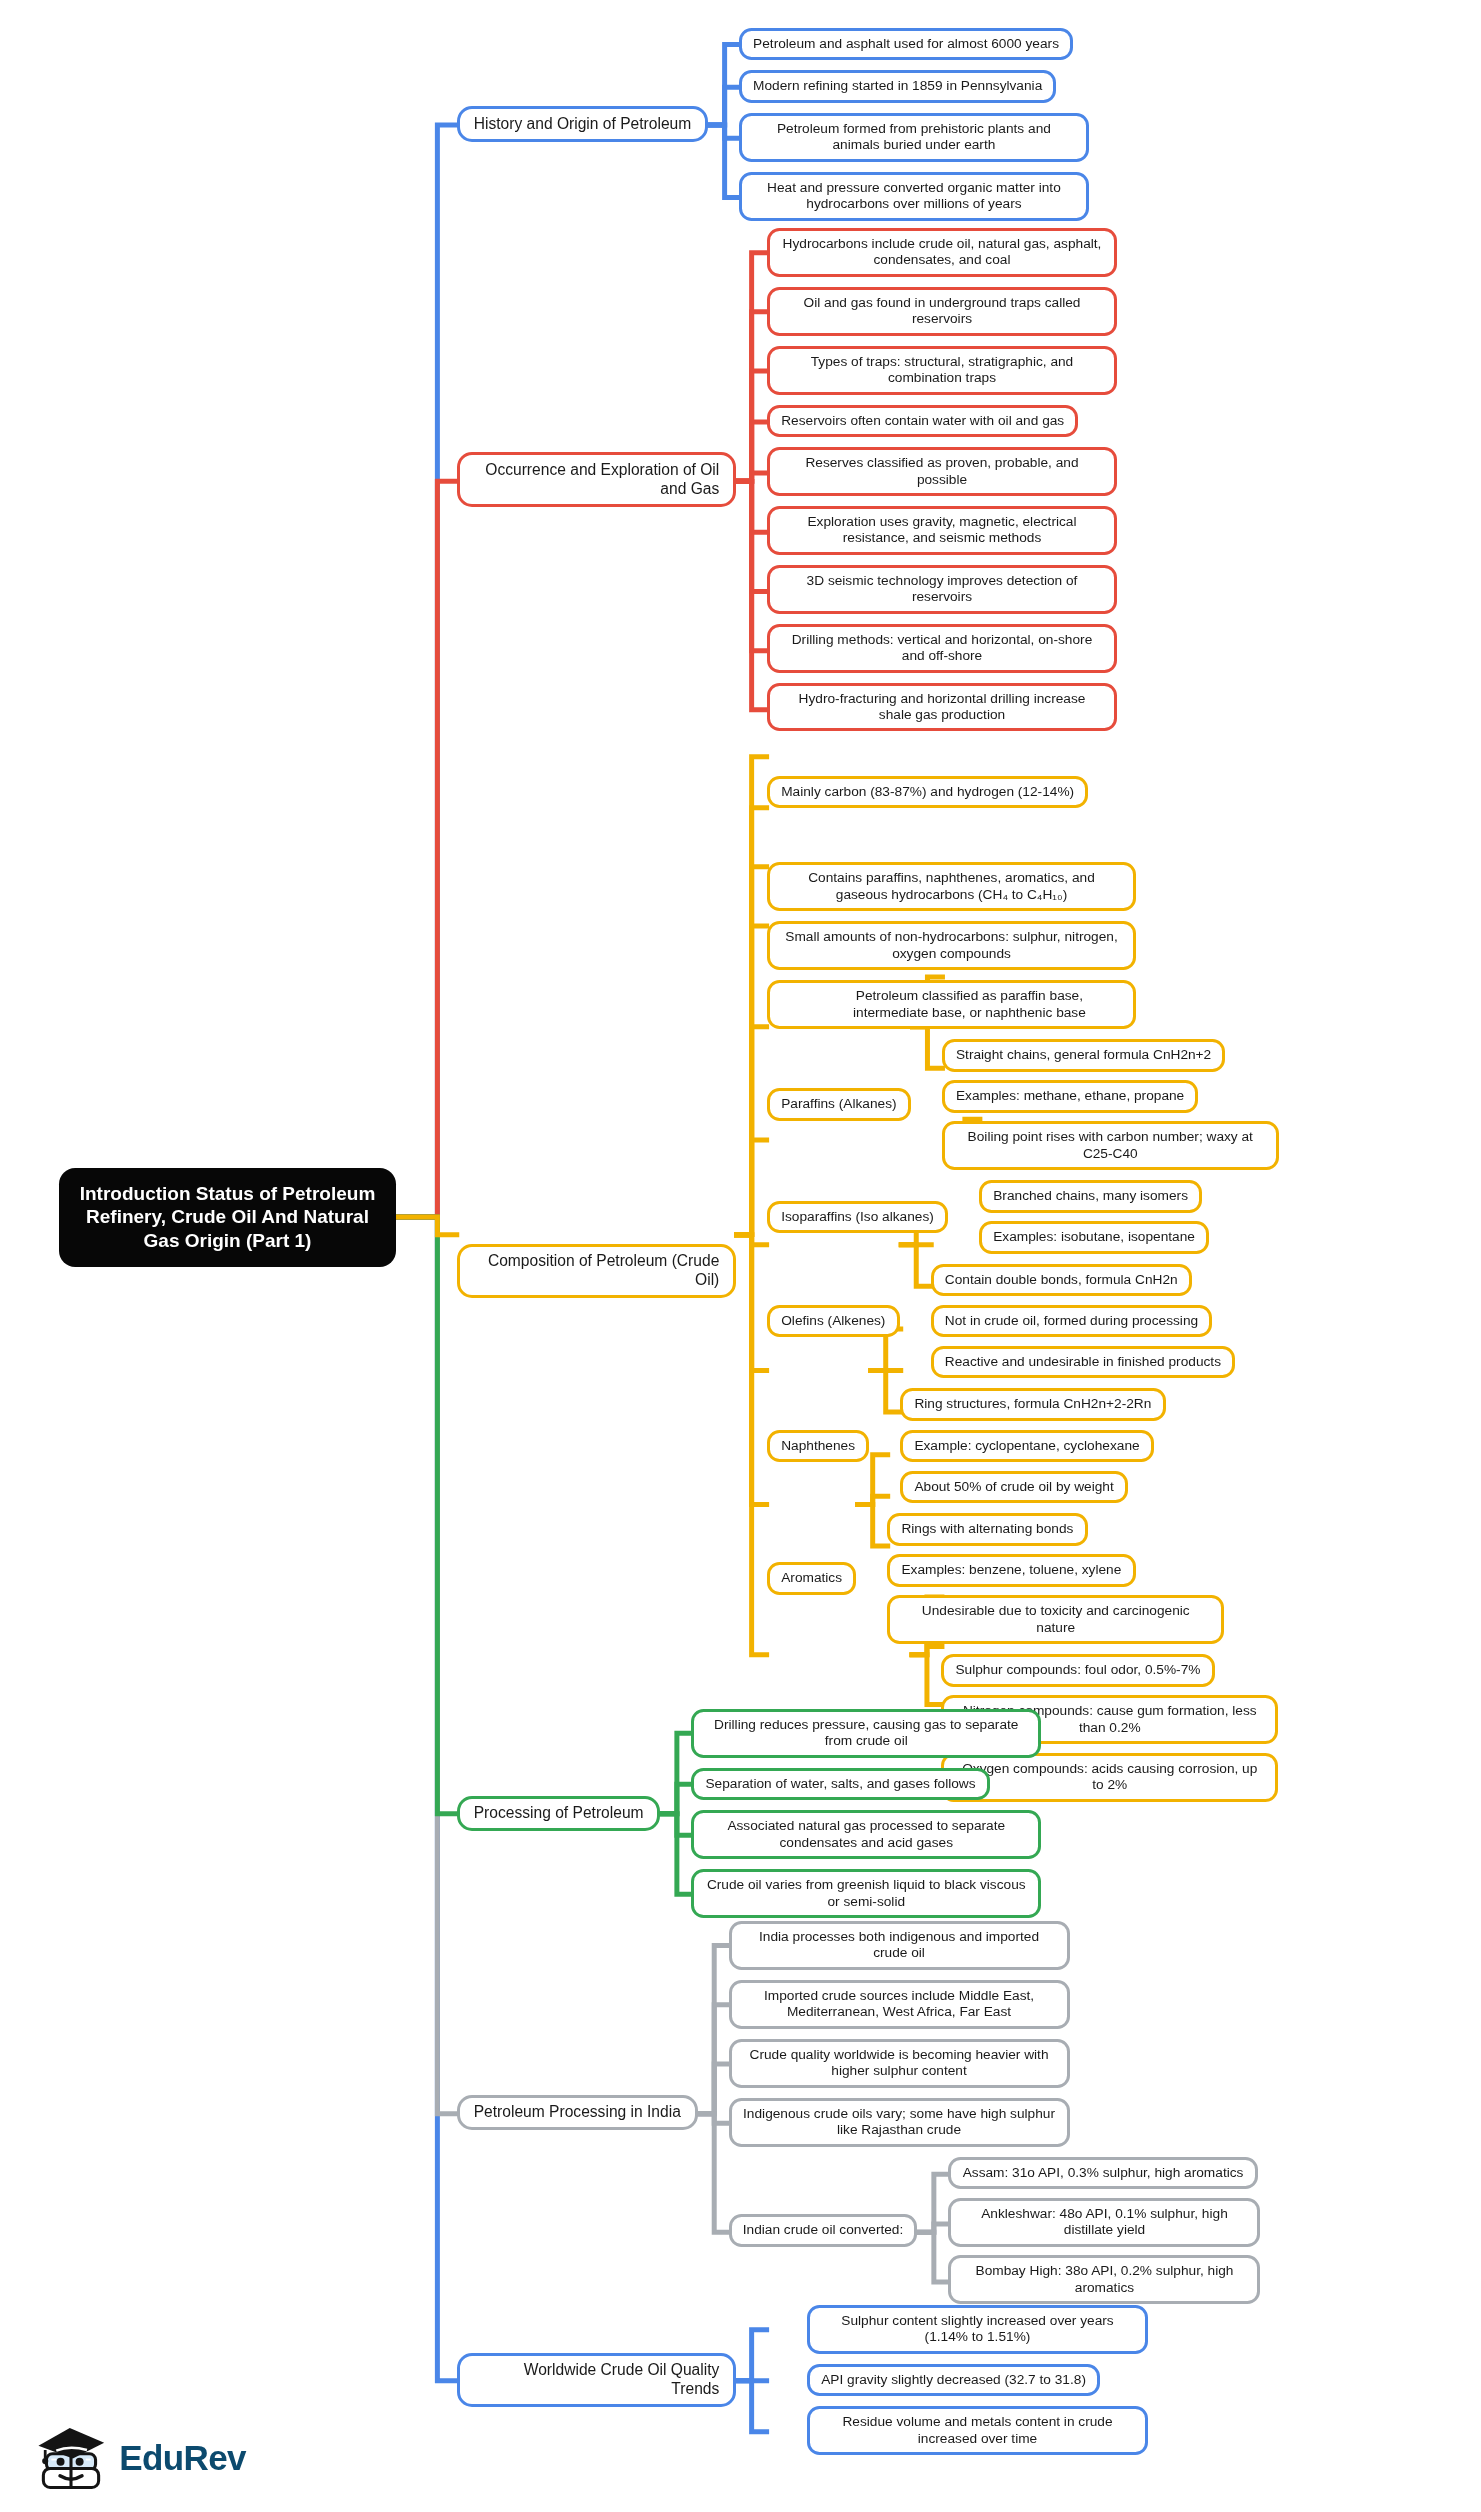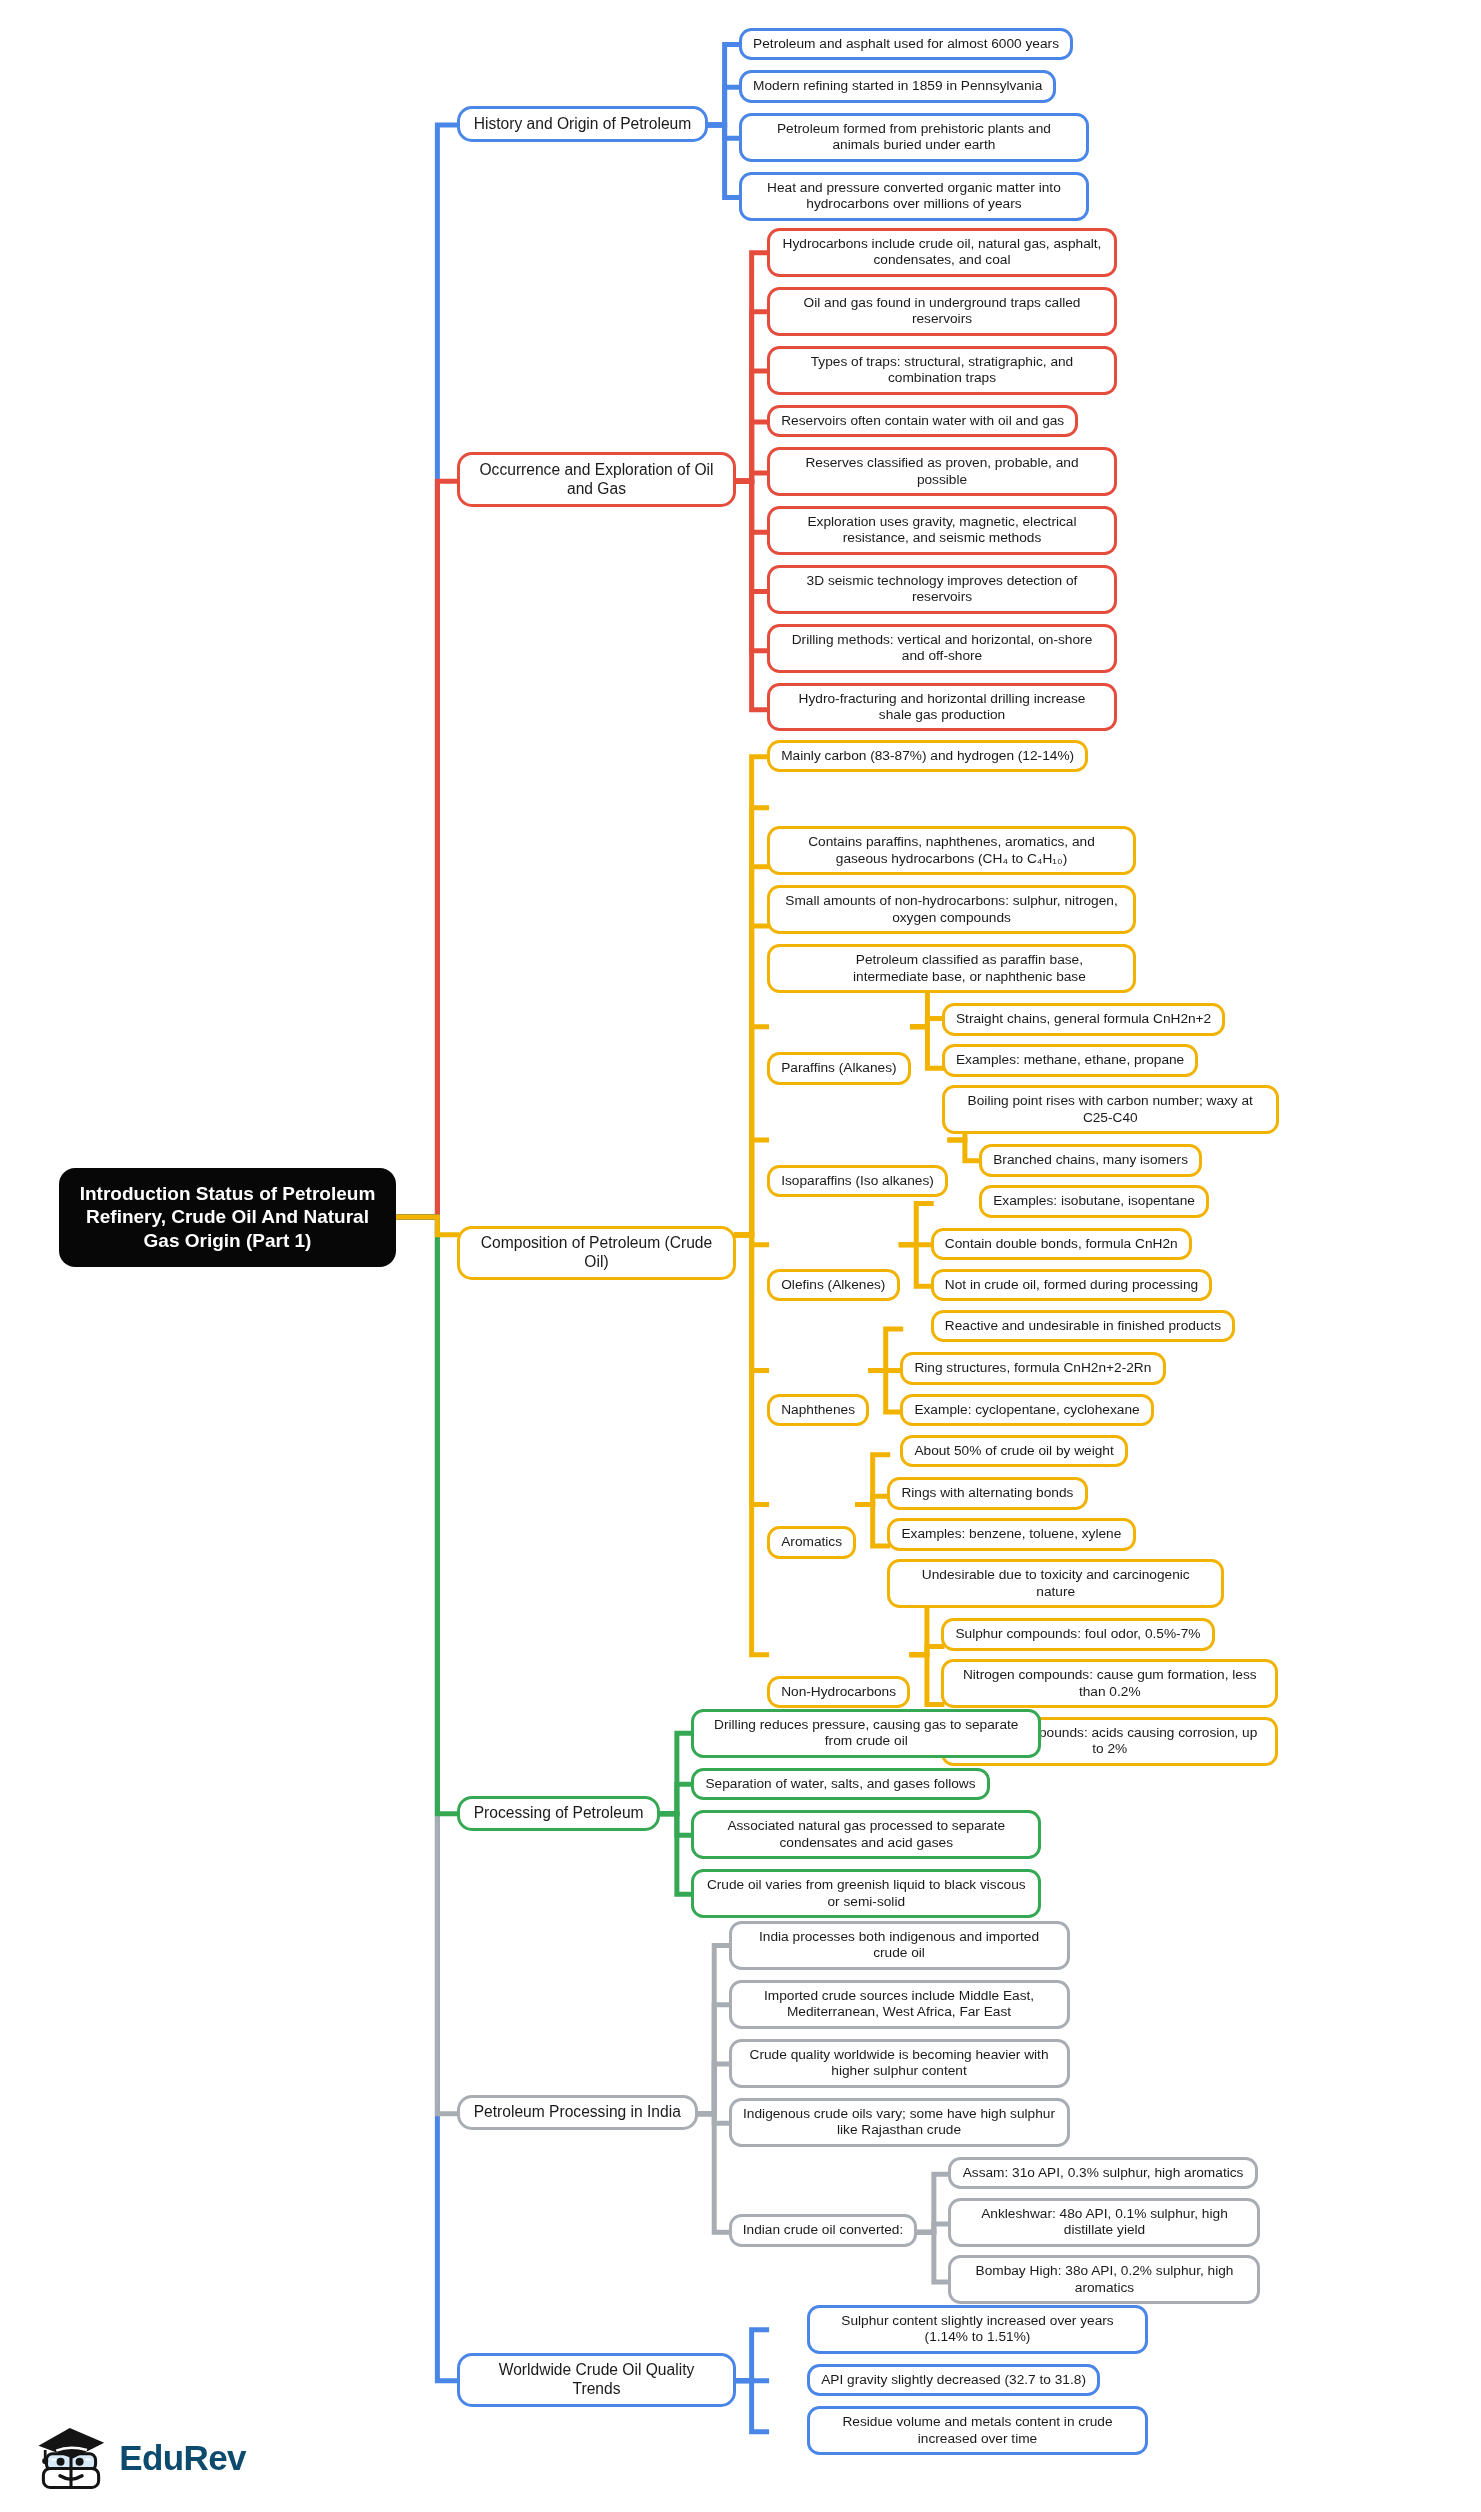--- a/index.html
+++ b/index.html
@@ -5,21 +5,21 @@
   html,body{margin:0;padding:0;background:#ffffff;}
   body{font-family:"Liberation Sans",sans-serif;color:#1a1a1a;}
   #mindmap{position:relative;width:1482px;height:2512px;background:#ffffff;overflow:hidden;}
   #wires{position:absolute;left:0;top:0;z-index:0;}
   .node{box-sizing:border-box;background:#ffffff;border:3.1px solid #888;border-radius:13.7px;
         text-align:center;width:fit-content;}
   .central{position:absolute;left:59px;top:1168px;width:337px;z-index:2;box-sizing:border-box;
         background:#070707;color:#ffffff;border-radius:16.2px;padding:13.7px 16.2px;
         font-size:19px;font-weight:bold;line-height:1.25;text-align:center;}
   .group{position:absolute;display:flex;align-items:center;gap:31px;z-index:1;}
-  .title{font-size:15.6px;line-height:1.2;padding:5.6px 13.7px;max-width:279px;border-radius:15px;}
+  .title{font-size:15.6px;line-height:1.2;padding:5.6px 13.7px;max-width:279px;border-radius:15px;text-align:right;}
   .children{display:flex;flex-direction:column;gap:10px;align-items:flex-start;}
   .children.sub{gap:8.7px;}
   .subrow{display:flex;align-items:center;gap:31px;}
   .leaf,.sublabel{font-size:13.7px;line-height:1.2;padding:5px 11.2px;border-radius:12.5px;}
   .sublabel{white-space:nowrap;}
   .b0 .leaf,.b1 .leaf{max-width:350px;}
   .b2 > .children > .leaf{max-width:369px;}
   .b2 .sub > .leaf{max-width:337px;}
   .b3 .leaf{max-width:350px;}
   .b4 > .children > .leaf{max-width:341px;}
@@ -133,21 +133,21 @@
         <div class="node leaf" style="border-color: rgb(230, 76, 60);">Reserves classified as proven, probable, and possible</div>
         <div class="node leaf" style="border-color: rgb(230, 76, 60);">Exploration uses gravity, magnetic, electrical resistance, and seismic methods</div>
         <div class="node leaf" style="border-color: rgb(230, 76, 60);">3D seismic technology improves detection of reservoirs</div>
         <div class="node leaf" style="border-color: rgb(230, 76, 60);">Drilling methods: vertical and horizontal, on-shore and off-shore</div>
         <div class="node leaf" style="border-color: rgb(230, 76, 60);">Hydro-fracturing and horizontal drilling increase shale gas production</div>
       </div>
     </div>
     <div class="group b2" style="left: 457px; top: 740px;">
       <div class="node title" style="border-color: rgb(242, 178, 0);">Composition of Petroleum (Crude Oil)</div>
       <div class="children">
-        <div class="node leaf" style="border-color: rgb(242, 178, 0);">Mainly carbon (83-87%) and hydrogen (12-14%)</div>
+        <div class="node leaf" style="border-color: rgb(242, 178, 0); margin-top: 36px;">Mainly carbon (83-87%) and hydrogen (12-14%)</div>
         <div class="node leaf" style="border-color: rgb(242, 178, 0); margin-top: 44px;">Contains paraffins, naphthenes, aromatics, and gaseous hydrocarbons (CH₄ to C₄H₁₀)</div>
         <div class="node leaf" style="border-color: rgb(242, 178, 0);">Small amounts of non-hydrocarbons: sulphur, nitrogen, oxygen compounds</div>
         <div class="node leaf" style="border-color: rgb(242, 178, 0); padding-left: 47px;">Petroleum classified as paraffin base, intermediate base, or naphthenic base</div>
         <div class="subrow">
           <div class="node sublabel" style="border-color: rgb(242, 178, 0);">Paraffins (Alkanes)</div>
           <div class="children sub">
             <div class="node leaf subleaf" style="border-color: rgb(242, 178, 0);">Straight chains, general formula CnH2n+2</div>
             <div class="node leaf subleaf" style="border-color: rgb(242, 178, 0);">Examples: methane, ethane, propane</div>
             <div class="node leaf subleaf" style="border-color: rgb(242, 178, 0);">Boiling point rises with carbon number; waxy at C25-C40</div>
           </div>

